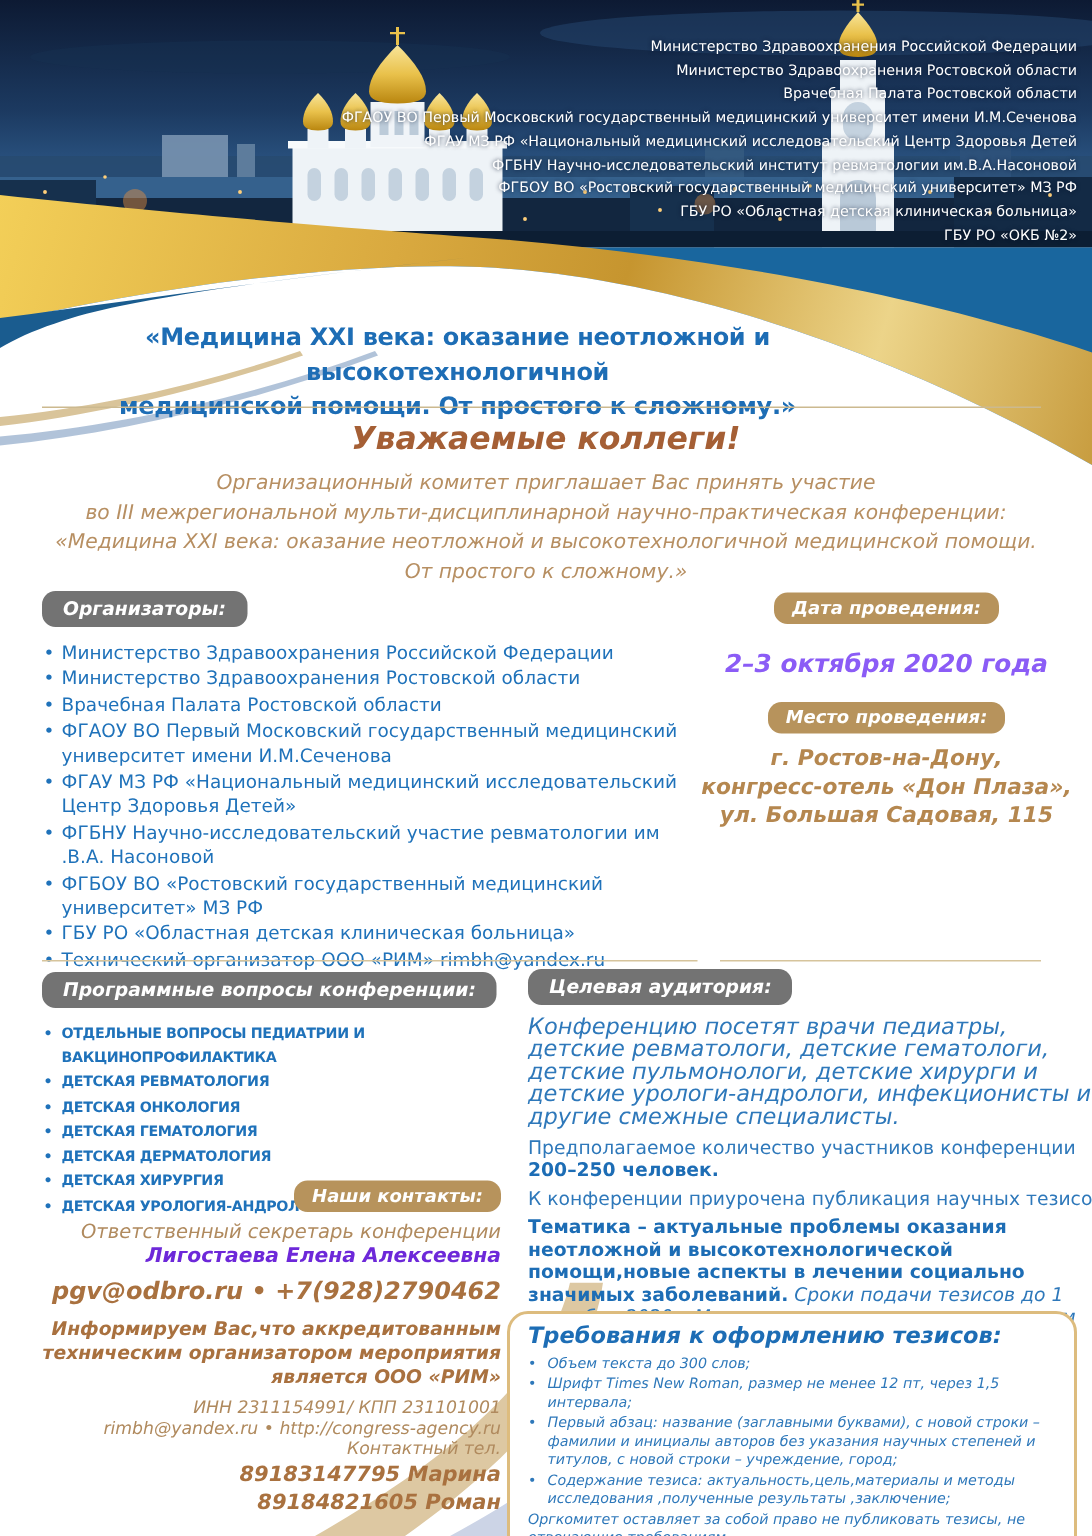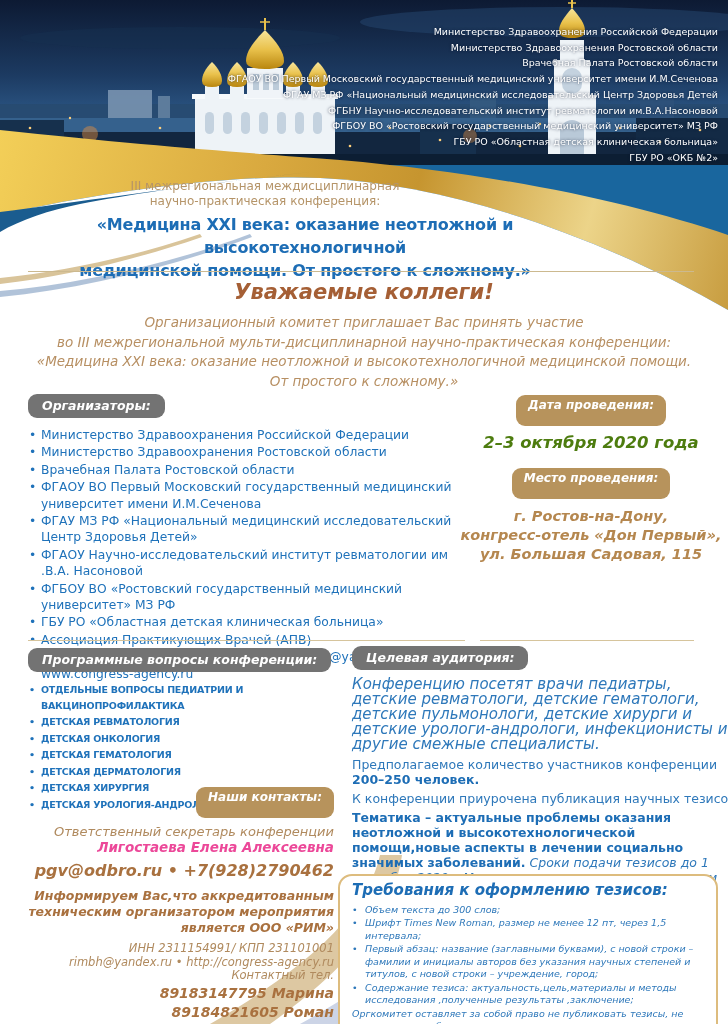--- a/index.html
+++ b/index.html
@@ -34,30 +34,30 @@
   .rule-top { left:28px; top:271px; width:666px; border-top:1px solid #ccb98f; }
 
   .greet-head { left:0; top:280px; width:728px; text-align:center;
     color:#a55f35; font-weight:bold; font-style:italic; font-size:21px; }
   .greet-para { left:20px; top:313px; width:688px; text-align:center;
     color:#b78f62; font-style:italic; font-size:13.5px; line-height:19.5px; }
 
   .badge { display:inline-block; border-radius:9px; padding:4px 14px 5px;
     color:#fff; font-style:italic; font-weight:bold; font-size:12.5px; }
   .badge.blue { background:#737373; }
-  .badge.gold { background:#b7935c; padding:3px 12px 14px; font-size:12px; }
+  .badge.gold { background:#b7935c; padding:3px 12px 4px; font-size:12px; }
 
   .org-badge { left:28px; top:394px; }
   .org-list { left:28px; top:427px; width:438px;
     color:#1f72ba; font-size:12.3px; line-height:16.4px; }
   .li { position:relative; padding-left:13px; margin-bottom:1px; }
   .li::before { content:"•"; position:absolute; left:1px; }
 
   .col-right { left:460px; top:394px; width:262px; text-align:center; }
-  .date-text { margin-top:7px; color:#4d7c0f; font-weight:bold; font-style:italic; font-size:16.5px; }
+  .date-text { margin-top:17px; color:#8b5cf6; font-weight:bold; font-style:italic; font-size:16.5px; }
   .place-badge { margin-top:15px; }
   .place-text { margin-top:8px; color:#b5874f; font-weight:bold; font-style:italic;
     font-size:14.5px; line-height:19px; }
 
   .rule-left  { left:28px;  top:640px; width:437px; border-top:1px solid #d6c49c; }
   .rule-right { left:480px; top:640px; width:214px; border-top:1px solid #d6c49c; }
 
   .prog-badge { left:28px; top:648px; }
   .prog-list { left:28px; top:682px; width:312px;
     color:#1f72ba; font-weight:bold; font-size:9.5px; letter-spacing:-0.25px; line-height:15.5px; }
@@ -67,21 +67,21 @@
   .aud .count { margin-top:5px; font-size:12.5px; line-height:15px; }
   .aud .count b { color:#1d6db5;text-align:center; }
   .aud .note { margin-top:4px; font-size:12.5px; }
   .aud .topic { margin-top:4px; font-size:12.5px; line-height:15px; }
   .aud .topic .b { font-weight:bold; color:#1d6db5; }
   .aud .topic .i { font-style:italic; }
   .aud .topic .e { font-weight:bold; color:#1d6db5; }
 
   .contacts { left:28px; top:786px; width:306px;text-align:right; }
   .c-label { margin-top:6px; color:#b08a5e; font-style:italic; font-size:13px; }
-  .c-name  { color:#ec4899; font-style:italic; font-weight:bold; font-size:13.5px; }
+  .c-name  { color:#6d28d9; font-style:italic; font-weight:bold; font-size:13.5px; }
   .c-mail  { margin-top:6px; color:#a9713f; font-style:italic; font-weight:bold; font-size:16px; }
   .c-info  { margin-top:8px; color:#a9713f; font-style:italic; font-weight:bold;
     font-size:12.5px; line-height:16px; }
   .c-small { margin-top:6px; color:#b08a5e; font-style:italic; font-size:11.5px; line-height:13.5px; }
   .c-small2{ color:#b08a5e; font-style:italic; font-size:11.5px; line-height:13.5px; }
   .c-phone { margin-top:2px; color:#a9713f; font-style:italic; font-weight:bold; font-size:14px; line-height:17px; }
 
   .req { left:338px; top:874px; width:352px;
     border:2px solid #ddbc7e; border-radius:14px; padding:8px 12px 9px;
     color:#2e78ba; font-style:italic; font-size:9.5px; line-height:12.5px; background:#fff; }
@@ -217,24 +217,20 @@
     <path d="M0,163 C80,156 170,136 250,106 L252,109 C172,139 82,161 0,169 Z" fill="#9db4cf" opacity="0.8"></path>
   </svg>
 
   <svg class="decor-bottom" width="340" height="169" viewBox="0 0 340 169">
     <path d="M230,0 C220,45 180,100 60,169 L120,169 C210,105 245,50 252,0 Z" fill="#ddc8a2"></path>
     <path d="M300,30 C285,75 240,120 150,169 L200,169 C265,125 305,80 318,32 Z" fill="#ccd4e6"></path>
   </svg>
 
   <div class="content">
 
-    <div class="abs kicker">
-      <div>III межрегиональная междисциплинарная</div>
-      <div>научно-практическая конференция:</div>
-    </div>
 
     <div class="abs title">
       <div>«Медицина XXI века: оказание неотложной и высокотехнологичной</div>
       <div>медицинской помощи. От простого к сложному.»</div>
     </div>
 
     <div class="abs rule-top"></div>
 
     <div class="abs greet-head">Уважаемые коллеги!</div>
 
@@ -248,34 +244,33 @@
     <div class="abs org-badge">
       <span class="badge blue">Организаторы:</span>
     </div>
 
     <div class="abs org-list">
       <div class="li">Министерство Здравоохранения Российской Федерации</div>
       <div class="li">Министерство Здравоохранения Ростовской области</div>
       <div class="li">Врачебная Палата Ростовской области</div>
       <div class="li">ФГАОУ ВО Первый Московский государственный медицинский университет имени И.М.Сеченова</div>
       <div class="li">ФГАУ МЗ РФ «Национальный медицинский исследовательский Центр Здоровья Детей»</div>
-      <div class="li">ФГАОУ Научно-исследовательский институт ревматологии им .В.А. Насоновой</div>
+      <div class="li">ФГБНУ Научно-исследовательский участие ревматологии им .В.А. Насоновой</div>
       <div class="li">ФГБОУ ВО «Ростовский государственный медицинский университет» МЗ РФ</div>
       <div class="li">ГБУ РО «Областная детская клиническая больница»</div>
-      <div class="li">Ассоциация Практикующих Врачей (АПВ)</div>
       <div class="li">Технический организатор ООО «РИМ» rimbh@yandex.ru www.congress-agency.ru</div>
     </div>
 
     <div class="abs col-right">
       <span class="badge gold">Дата проведения:</span>
       <div class="date-text">2–3 октября 2020 года</div>
       <div class="place-badge"><span class="badge gold">Место проведения:</span></div>
       <div class="place-text">
         <div>г. Ростов-на-Дону,</div>
-        <div>конгресс-отель «Дон Первый»,</div>
+        <div>конгресс-отель «Дон Плаза»,</div>
         <div>ул. Большая Садовая, 115</div>
       </div>
     </div>
 
     <div class="abs rule-left"></div>
     <div class="abs rule-right"></div>
 
     <div class="abs prog-badge">
       <span class="badge blue">Программные вопросы конференции:</span>
     </div>

